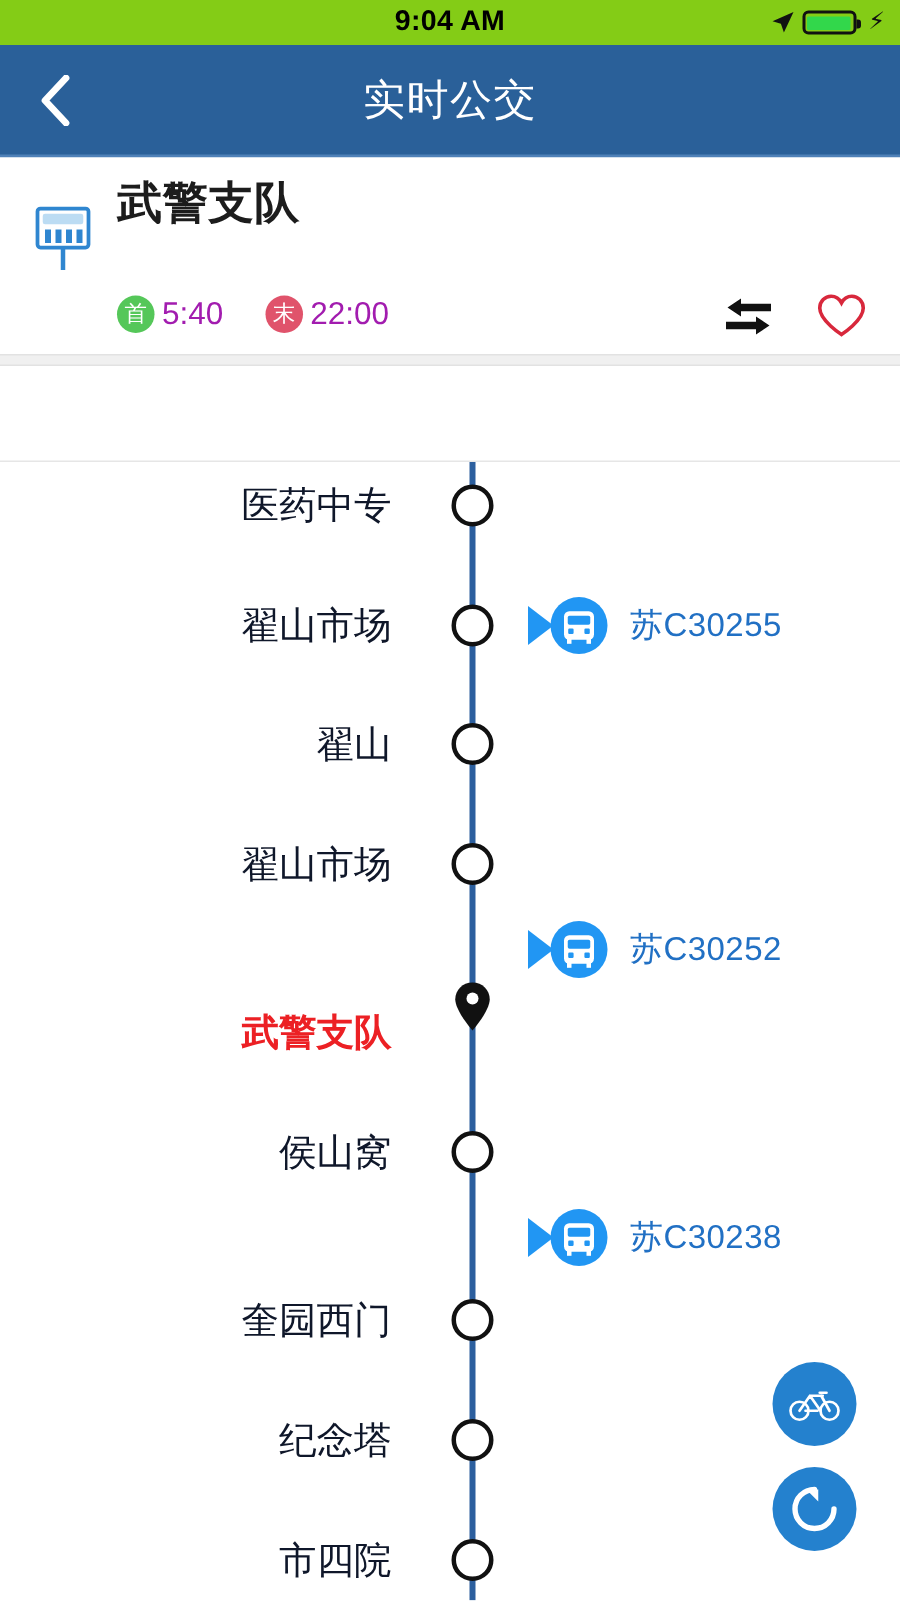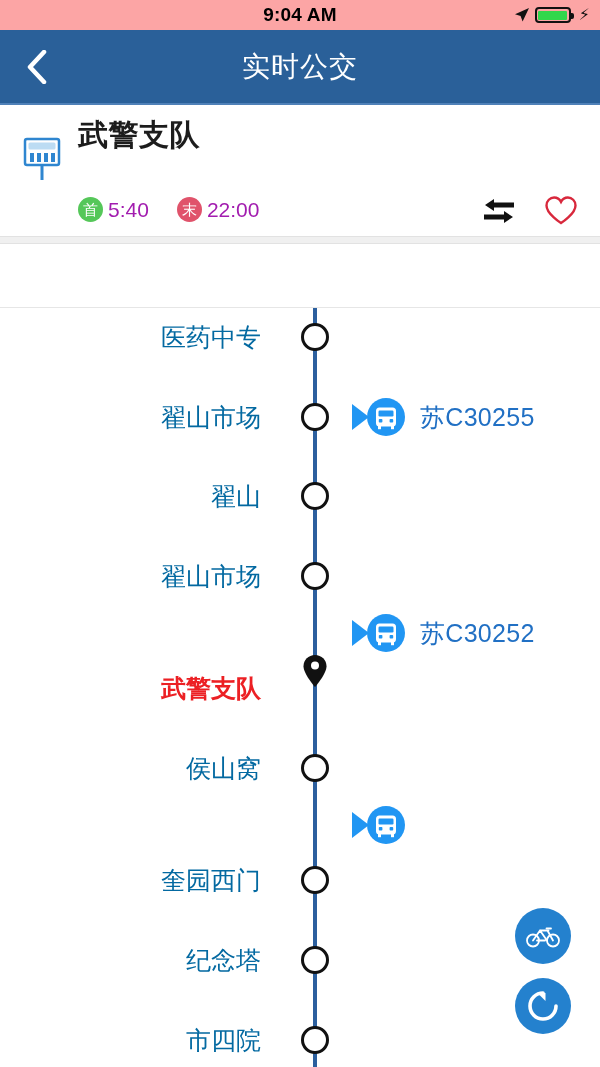--- a/index.html
+++ b/index.html
@@ -7,21 +7,21 @@
     width: 600px; height: 1067px;
     background: #ffffff;
     font-family: "Liberation Sans", "DejaVu Sans", sans-serif;
     overflow: hidden;
   }
   #app { position: relative; width: 600px; height: 1067px; background: #ffffff; }
 
   
   .statusbar {
     position: absolute; top: 0; left: 0; width: 600px; height: 30px;
-    background: #fca5a5;
+    background: #84cc16;
     display: flex; align-items: center; justify-content: center;
   }
   .status-time {
     color: #000; font-size: 19px; font-weight: bold; letter-spacing: .2px;
   }
   .status-right {
     position: absolute; right: 10px; top: 0; height: 30px;
     display: flex; align-items: center; gap: 5px;
   }
   .loc-arrow { width: 16px; height: 16px; display: block; }
@@ -120,39 +120,39 @@
   .route-line {
     position: absolute; left: 313px; top: 0; width: 4px; height: 759px;
     background: #2c5f9e;
   }
   .stop {
     position: absolute; left: 0; width: 600px; height: 0;
   }
   .stop-label {
     position: absolute; right: 313px; transform: translateY(-50%);
     margin-right: 26px;
-    font-size: 25px; color: #0369a1; white-space: nowrap;
+    font-size: 25px; color: #0f172a; white-space: nowrap;
     text-align: right;
   }
   .stop-label.current { color: #ec2024; font-weight: bold; }
   .stop-dot {
     position: absolute; left: 315px; transform: translate(-50%, -50%);
     width: 28px; height: 28px; border-radius: 50%;
     background: #fff; border: 3px solid #111;
   }
   .pin {
     position: absolute; left: 315px; transform: translate(-50%, -50%);
     width: 26px; height: 34px;
   }
   .bus-marker {
     position: absolute; left: 352px; transform: translateY(-50%);
     display: flex; align-items: center; gap: 12px;
   }
   .bus-bubble { position: relative; width: 56px; height: 40px; }
-  .bus-plate { font-size: 25px; color: #2170c4; letter-spacing: .3px; }
+  .bus-plate { font-size: 22px; color: #2170c4; letter-spacing: .3px; }
 
   
   .fab {
     position: absolute; width: 56px; height: 56px; border-radius: 50%;
     background: #2481ce;
     display: flex; align-items: center; justify-content: center;
   }
   .fab.bike { left: 515px; top: 908px; }
   .fab.refresh { left: 515px; top: 978px; background: #2481ce; }
 </style>
@@ -307,20 +307,21 @@
       <svg class="bus-bubble" viewBox="0 0 56 40">
         <path d="M17 20 L0 7 L0 33 Z" fill="#2196f3"></path>
         <circle cx="34" cy="20" r="19" fill="#2196f3"></circle>
         <rect x="24" y="10.5" width="20" height="19" rx="3.5" fill="#fff"></rect>
         <rect x="26.5" y="13.5" width="15" height="6" rx="1.2" fill="#2196f3"></rect>
         <rect x="26.8" y="22" width="3.6" height="3.6" rx=".8" fill="#2196f3"></rect>
         <rect x="37.6" y="22" width="3.6" height="3.6" rx=".8" fill="#2196f3"></rect>
         <rect x="26" y="29" width="3" height="3.2" fill="#fff"></rect>
         <rect x="39" y="29" width="3" height="3.2" fill="#fff"></rect>
       </svg>
+      <span class="bus-plate">苏C30238</span>
     </div>
   </div>
 
   <div class="fab bike">
     <svg width="34" height="24" viewBox="0 0 34 24">
       <circle cx="7" cy="16.5" r="6" fill="none" stroke="#fff" stroke-width="1.8"></circle>
       <circle cx="27" cy="16.5" r="6" fill="none" stroke="#fff" stroke-width="1.8"></circle>
       <path d="M7 16.5 L14 6.5 L21 16.5 M14 6.5 L22.5 6.5 M27 16.5 L21.5 6.5 M11 16.5 L19 16.5" fill="none" stroke="#fff" stroke-width="1.8" stroke-linejoin="round" stroke-linecap="round"></path>
       <path d="M20.5 4.5 L25 4.5" stroke="#fff" stroke-width="1.8" stroke-linecap="round"></path>
     </svg>

